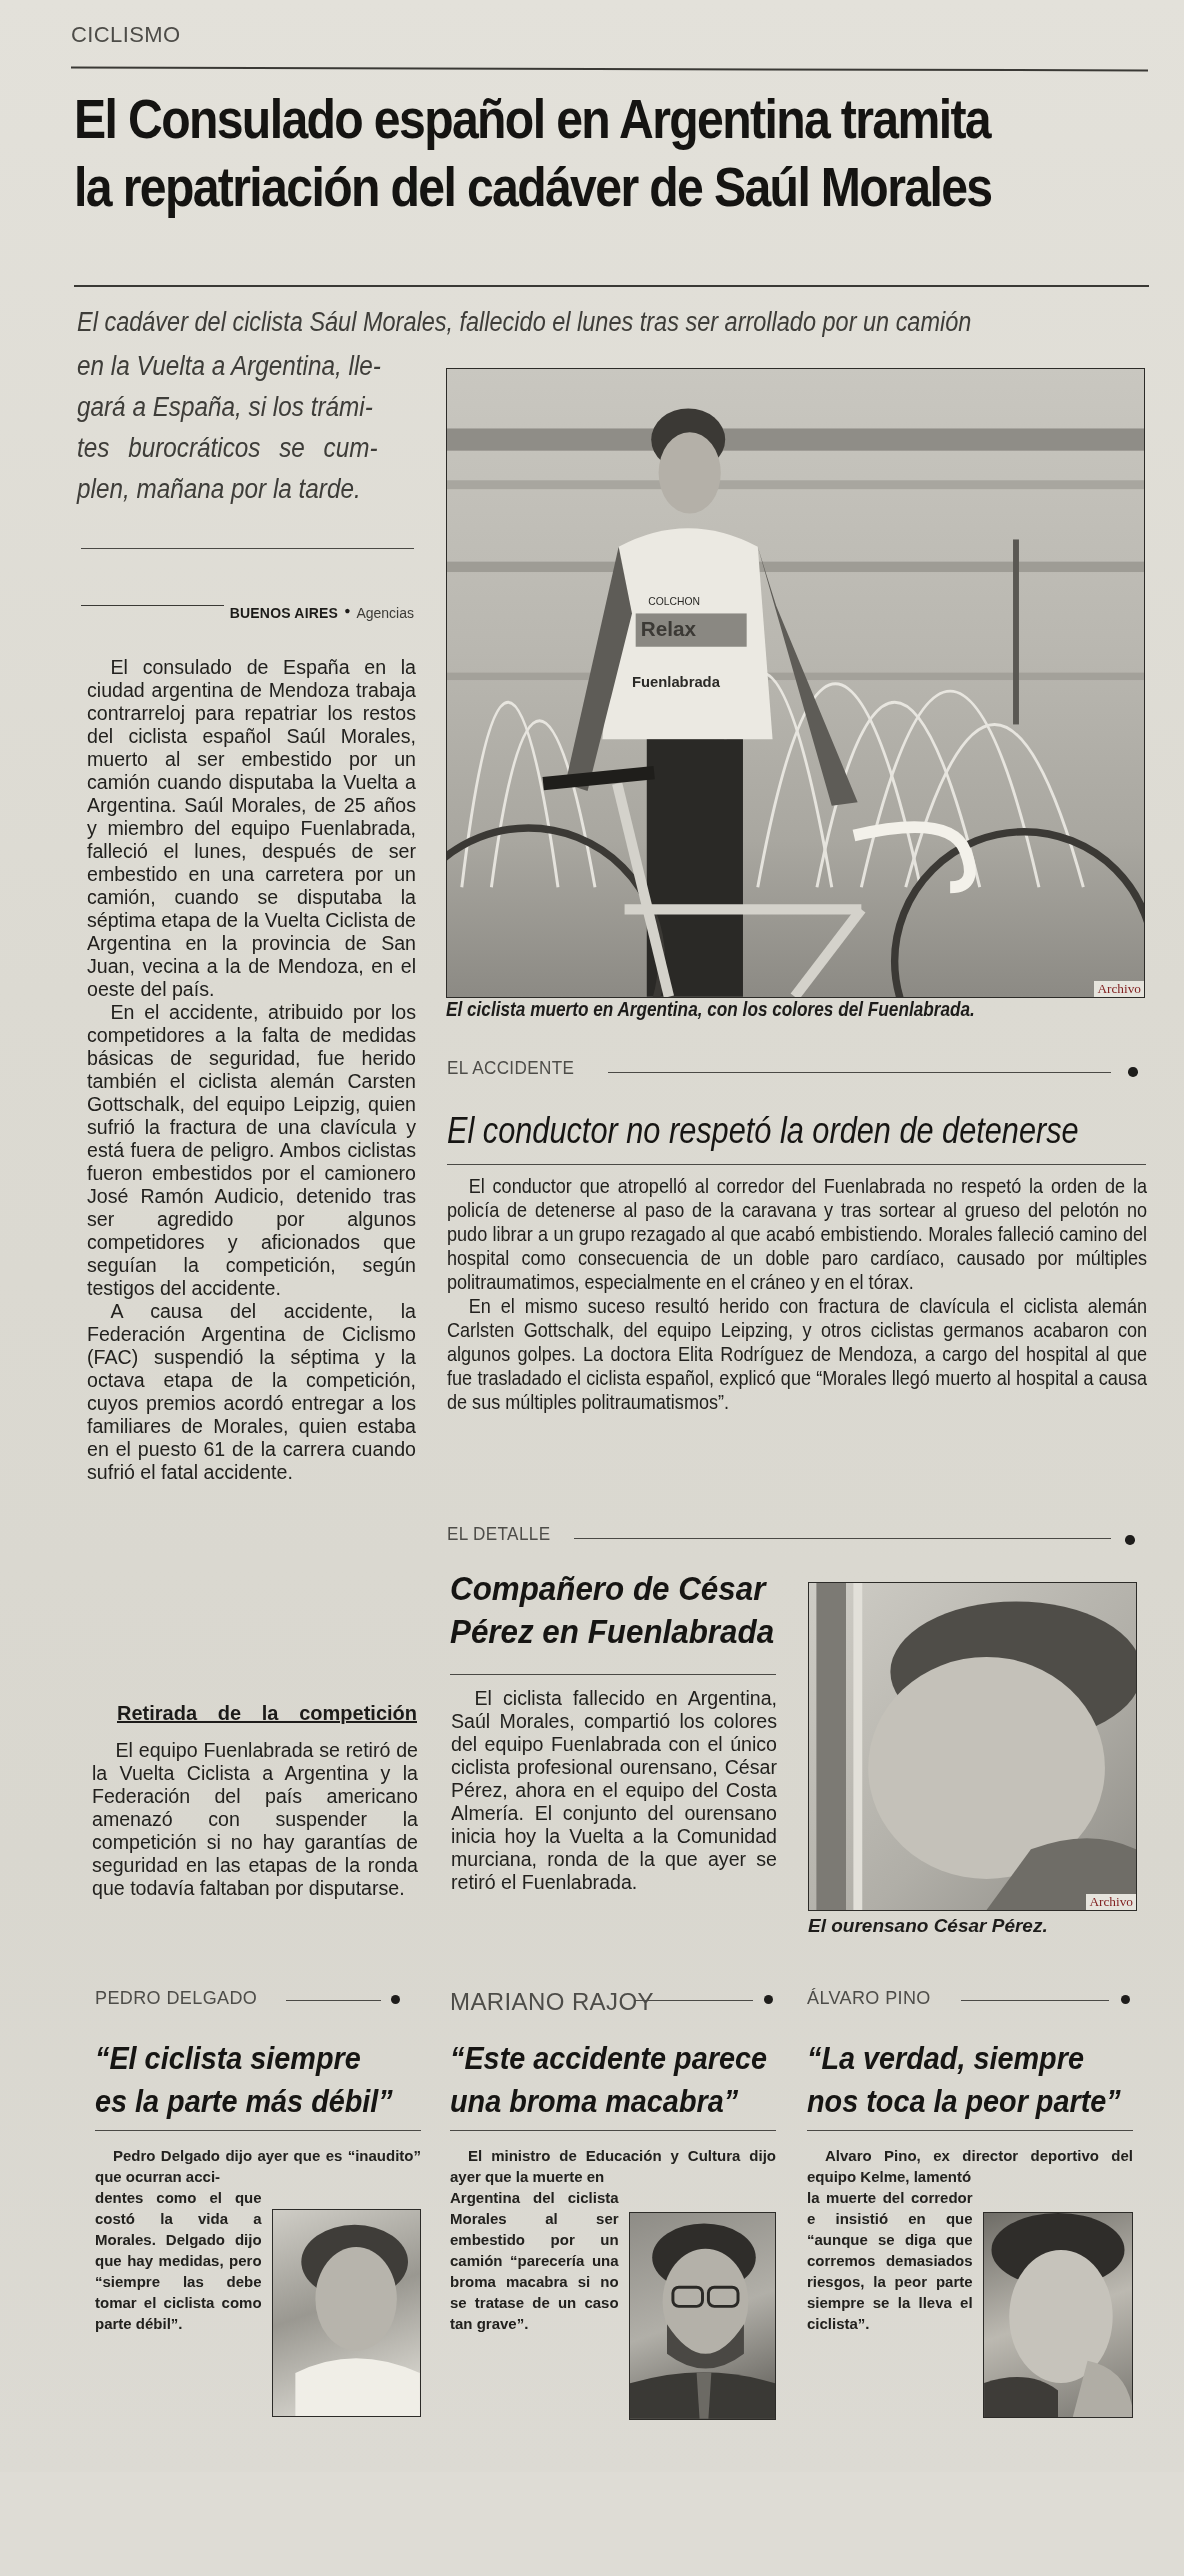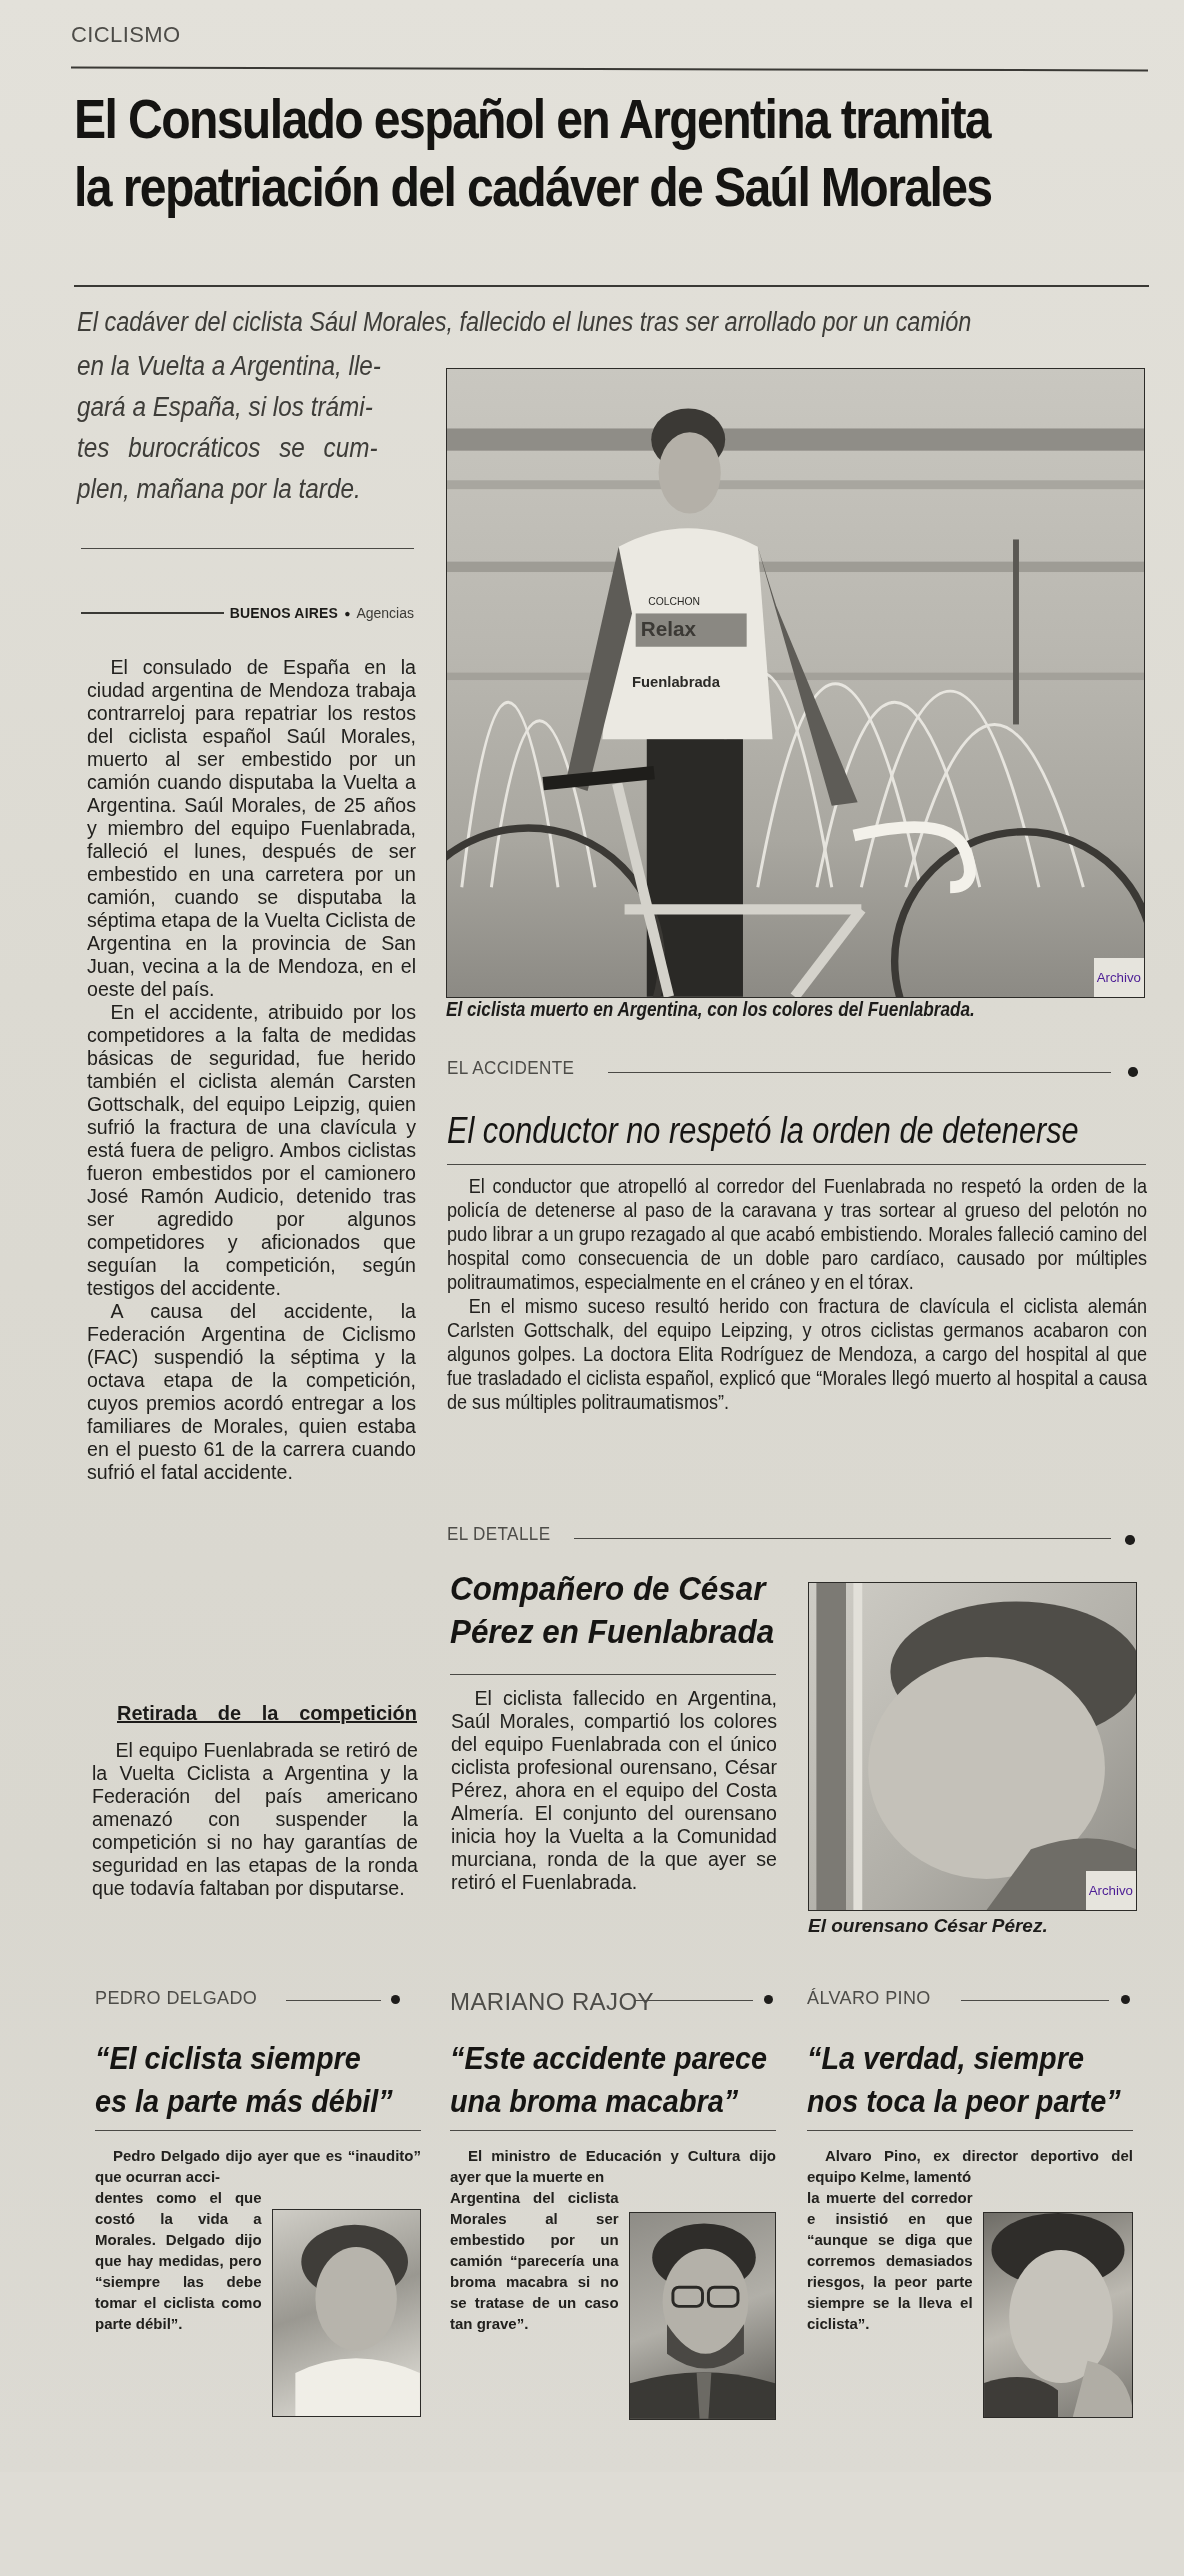--- a/index.html
+++ b/index.html
@@ -46,22 +46,22 @@
     font-family: "Liberation Sans", sans-serif; font-style: italic; font-weight: bold;
     font-size: 20px; color: #1d1c1a; white-space: nowrap;
   }
   .sec-head {
     font-family: "Liberation Sans", sans-serif; font-style: italic; font-weight: bold;
     color: #161513; font-size: 33px; line-height: 43px; white-space: nowrap;
   }
   .dot { position: absolute; width: 9.6px; height: 9.6px; border-radius: 50%; background: #1e1d1b; }
   .photo { position: absolute; border: 1.5px solid #2c2b28; overflow: hidden; }
   .credit {
-    position: absolute; right: 0; bottom: 0; background: #e6e4dd; padding: 12px 3px;
-    font-size: 13.3px; color: #4c1d95;
+    position: absolute; right: 0; bottom: 0; background: #e6e4dd; padding: 0 3px;
+    font-size: 13.3px; color: #7f1d1d; font-family: Liberation Serif, serif;
   }
   .quote-head {
     font-family: "Liberation Sans", sans-serif; font-style: italic; font-weight: bold;
     color: #161513; font-size: 32px; line-height: 43px; white-space: nowrap;
     transform: scaleX(0.9); transform-origin: left top;
   }
   .quote-body {
     font-family: "Liberation Sans", sans-serif; font-size: 15px; line-height: 21px; color: #22211e;
     text-align: justify;
     font-weight: bold;
@@ -84,21 +84,21 @@
 
   <div class="abs lead" style="left:77px; top:302px; white-space:nowrap; transform:scaleX(0.87); transform-origin:left top;">El cadáver del ciclista Sául Morales, fallecido el lunes tras ser arrollado por un camión</div>
   <div class="abs lead" style="left:77px; top:346px; width:348px; transform:scaleX(0.9); transform-origin:left top; text-align:justify;">
     <div>en la Vuelta a Argentina, lle-</div>
     <div>gará a España, si los trámi-</div>
     <div style="word-spacing:13.3px;">tes burocráticos se cum-</div>
     <div>plen, mañana por la tarde.</div>
   </div>
   <div class="thinrule" style="left:81px; top:548px; width:333px;"></div>
 
-  <div class="abs" style="left:81px; top:605px; width:333px; display:flex; align-items:center; gap:6px; font-size:14px;">
+  <div class="abs" style="left:81px; top:605px; width:333px; display:flex; align-items:flex-start; gap:6px; font-size:14px;">
     <span style="flex:1; height:1.1px; background:#3a3935;"></span>
     <span style="font-weight:bold; letter-spacing:0.2px;">BUENOS AIRES</span>
     <span style="font-size:10.4px;">●</span>
     <span style="color:#3c3b37;">Agencias</span>
   </div>
 
   <div class="abs body-text" style="left:87px; top:656px; width:329px;">
     <p>El consulado de España en la ciudad argentina de Mendoza trabaja contrarreloj para repatriar los restos del ciclista español Saúl Morales, muerto al ser embestido por un camión cuando disputaba la Vuelta a Argentina. Saúl Morales, de 25 años y miembro del equipo Fuenlabrada, falleció el lunes, después de ser embestido en una carretera por un camión, cuando se disputaba la séptima etapa de la Vuelta Ciclista de Argentina en la provincia de San Juan, vecina a la de Mendoza, en el oeste del país.</p>
     <p>En el accidente, atribuido por los competidores a la falta de medidas básicas de seguridad, fue herido también el ciclista alemán Carsten Gottschalk, del equipo Leipzig, quien sufrió la fractura de una clavícula y está fuera de peligro. Ambos ciclistas fueron embestidos por el camionero José Ramón Audicio, detenido tras ser agredido por algunos competidores y aficionados que seguían la competición, según testigos del accidente.</p>
     <p>A causa del accidente, la Federación Argentina de Ciclismo (FAC) suspendió la séptima y la octava etapa de la competición, cuyos premios acordó entregar a los familiares de Morales, quien estaba en el puesto 61 de la carrera cuando sufrió el fatal accidente.</p>

